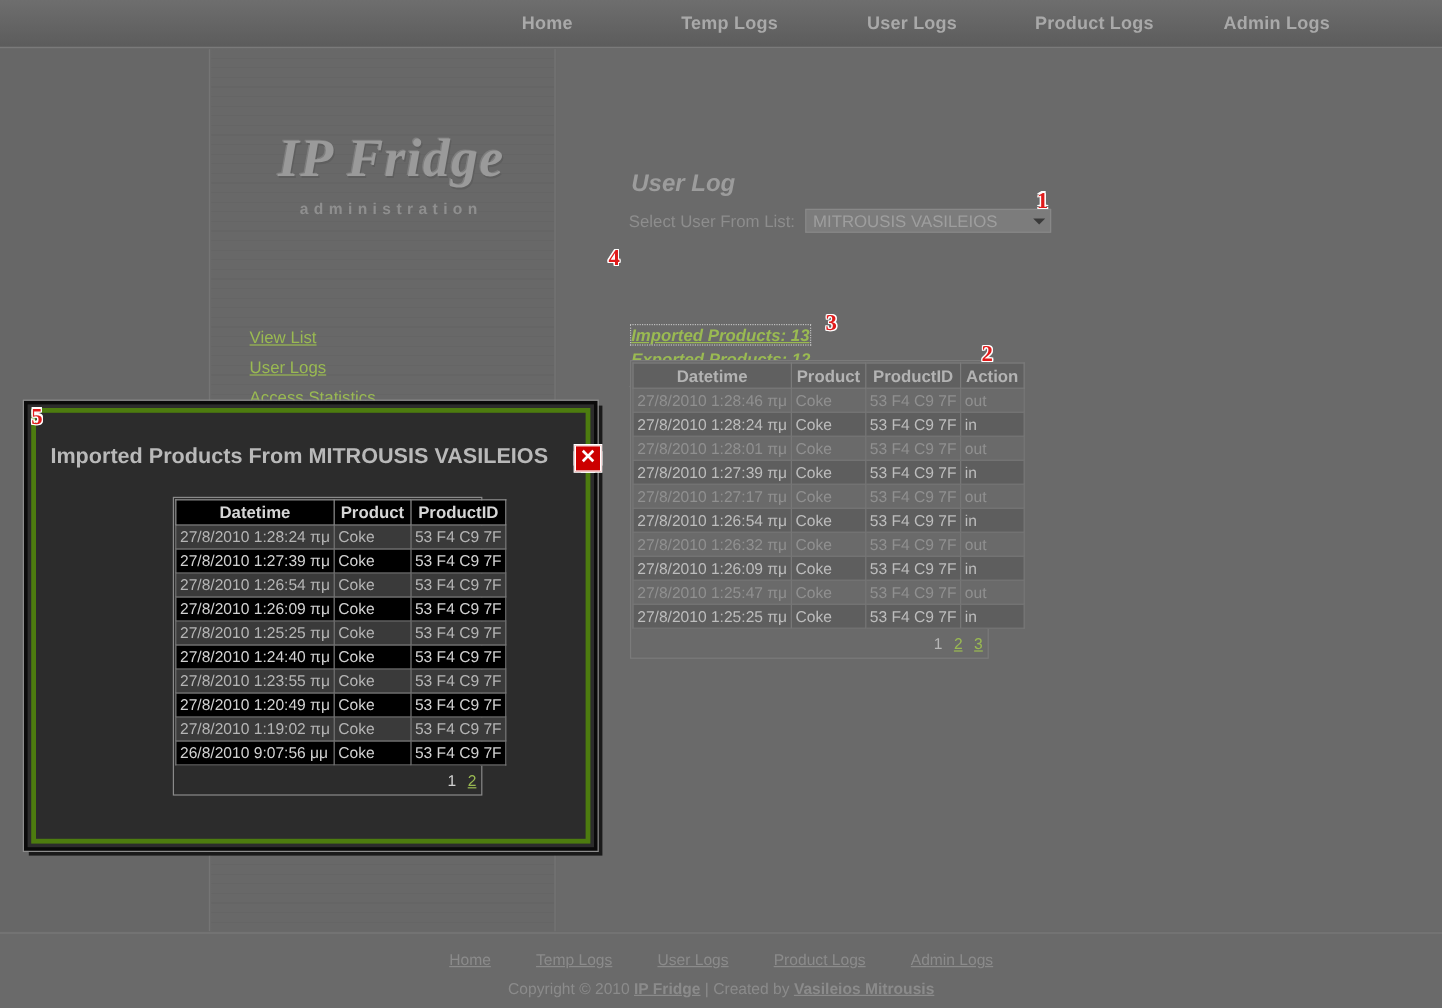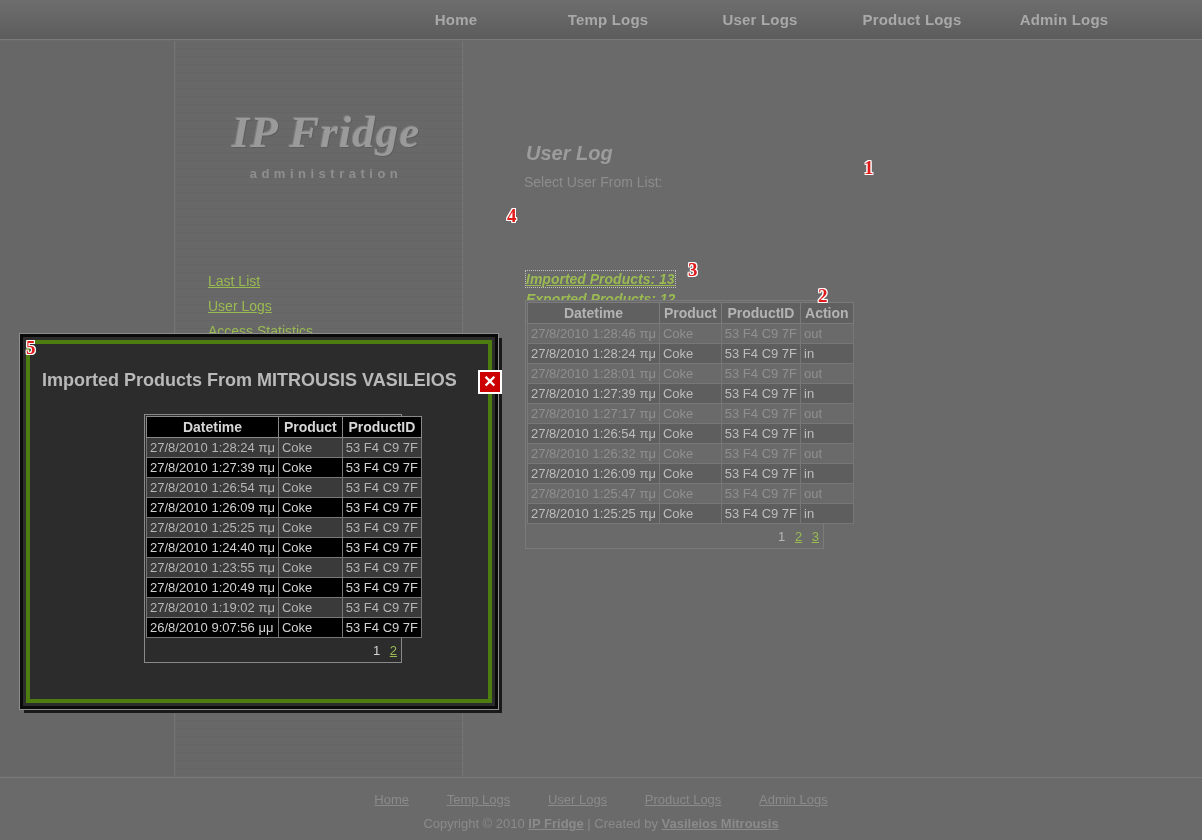--- a/index.html
+++ b/index.html
@@ -326,32 +326,36 @@
   </div>
 
   <div id="leftgutter"></div>
 
   <div id="sidebar">
     <div id="logo">
       <div class="brand">IP Fridge</div>
       <div class="sub">administration</div>
     </div>
     <div id="sidelinks">
-      <a>Last List</a>
+      <a>View List</a>
       <a>User Logs</a>
       <a>Access Statistics</a>
     </div>
   </div>
 
   <div id="content">
 
     <div id="userlog-title">User Log</div>
 
     <div id="userrow">
       <span class="lbl">Select User From List:</span>
+      <span class="fakeselect" id="userselect">
+        <span>MITROUSIS VASILEIOS</span>
+        <span class="arrow"></span>
+      </span>
     </div>
 
     <div id="prodlinks">
       <a class="focused">Imported Products: 13</a>
       <a>Exported Products: 12</a>
     </div>
 
     <div id="viewrow">
       <span class="lbl">Select View:</span>
       <span class="fakeselect" id="viewselect">

